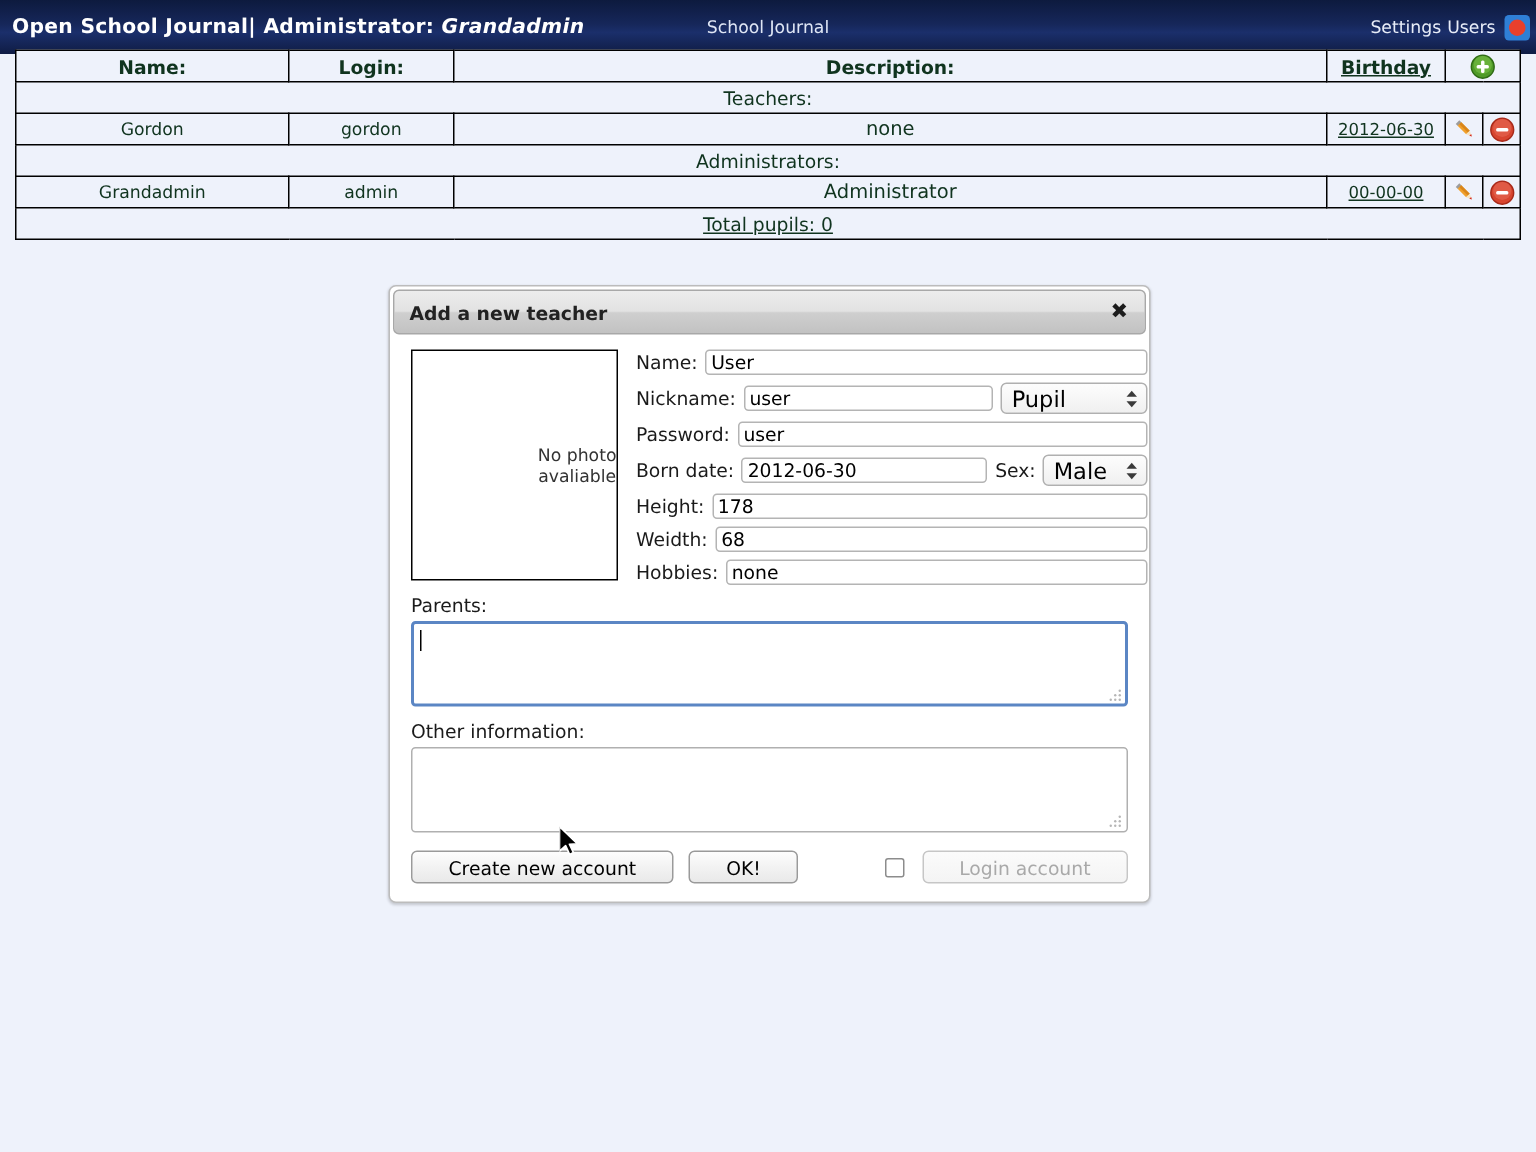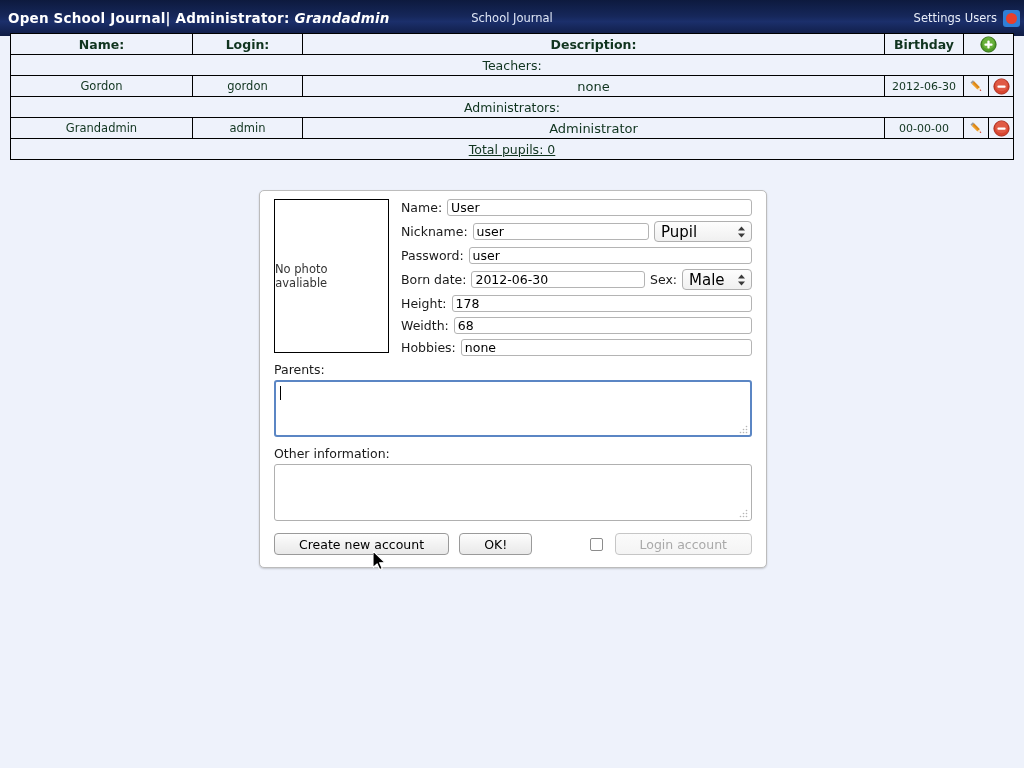--- a/index.html
+++ b/index.html
@@ -91,21 +91,21 @@
     height: 16px;
     color: #10341f;
   }
   #users-table th {
     font-weight: bold;
     font-size: 12.5px;
   }
   .col-name  { width: 173px; }
   .col-login { width: 101px; margin-top: 24px; }
   .col-desc  { }
-  .col-bday  { width: 70px; font-size: 11px; }
+  .col-bday  { width: 70px; font-size: 11px; text-decoration: underline; }
   .col-act   { width: 24px; padding: 0 !important; }
   .group-row td {
     font-weight: bold;
     font-size: 12.5px;
   }
   .total-row td {
     font-weight: bold;
     font-size: 12.5px;
     text-decoration: underline;
   }
@@ -170,23 +170,24 @@
     align-items: flex-start;
     gap: 12px;
   }
   #photo-box {
     width: 113px;
     height: 152px;
     border: 1px solid #000000;
     background: #ffffff;
     display: flex;
     align-items: center;
-    justify-content: flex-start;
+    justify-content: flex-end;
     text-align: center;
     flex: none;
+    padding-left: 23px;
   }
   #photo-text {
     font-size: 11.5px;
     color: #333333;
     line-height: 1.25;
     white-space: pre-line;
   }
 
   .fields { flex: 1 1 auto; }
   .frow {
@@ -425,20 +426,24 @@
       </td>
     </tr>
 
     <tr class="total-row">
       <td colspan="6">Total pupils: 0</td>
     </tr>
   </tbody>
 </table>
 
 <div id="dialog">
+  <div id="dialog-titlebar">
+    <span id="dialog-title">Add a new teacher</span>
+    <span id="dialog-close">✖</span>
+  </div>
 
   <div id="dialog-body">
     <div class="row-main">
 
       <div id="photo-box">
         <span id="photo-text">No photo
 avaliable</span>
       </div>
 
       <div class="fields">

